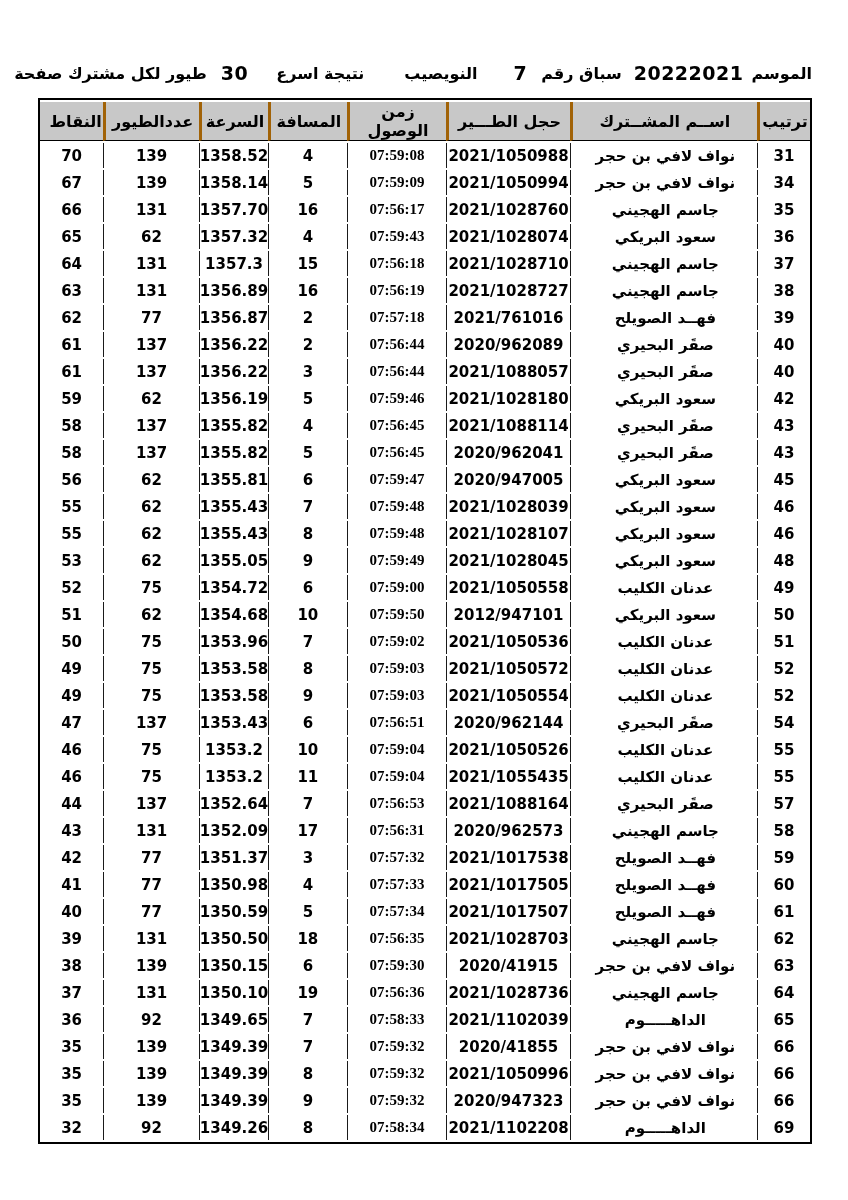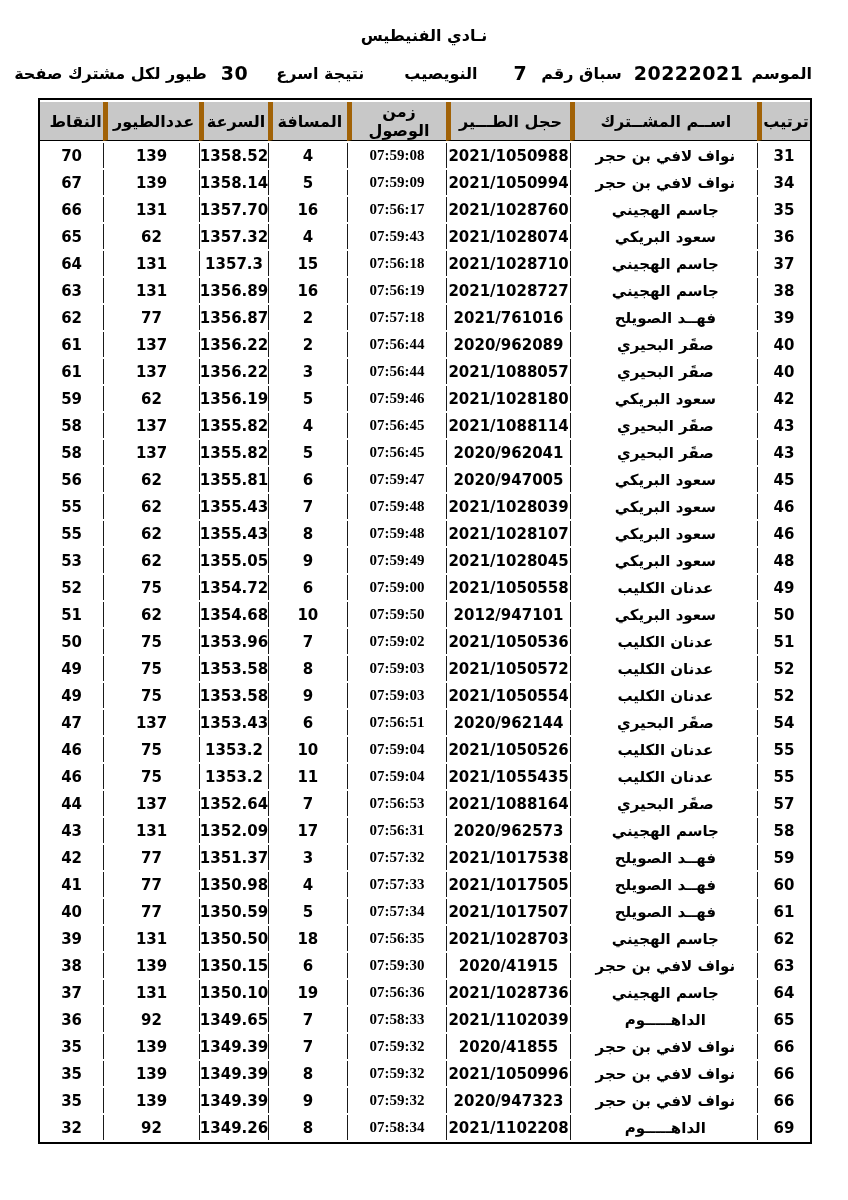--- a/index.html
+++ b/index.html
@@ -44,21 +44,21 @@
     width: 774px;
     direction: rtl;
     border-collapse: separate;
     border-spacing: 0 2px;
     border: 2px solid #000;
     background: #fff;
     table-layout: fixed;
   }
   table.results thead th {
     background: #c8c8c8;
-    border-left: 5px solid #a16207;
+    border-left: 3px solid #a16207;
     border-bottom: 1.5px solid #000;
     height: 38px;
     font-size: 16px; font-weight: bold;
     text-align: center;
     vertical-align: middle;
     overflow: hidden;
   }
   table.results thead th:last-child { border-left: none; padding-left: 8px; }
   table.results td {
     border-left: 1px solid #1a1a1a;
@@ -93,21 +93,20 @@
     font-size: 13.5px;
     direction: ltr;
   }
   td.col-time  { direction: ltr; font-size: 15px; font-family: Liberation Serif, serif; }
 </style>
 </head>
 <body>
 
 <div class="page">
 
-  <div class="doc-title">نـادي الفنيطيس</div>
 
   <div class="meta-line">
     <span class="m-season">الموسم</span>
     <span class="m-season-val num">20222021</span>
     <span class="m-race">سباق رقم</span>
     <span class="m-race-val num">7</span>
     <span class="m-location">النويصيب</span>
     <span class="m-result">نتيجة اسرع</span>
     <span class="m-birds num">30</span>
     <span class="m-per">طيور لكل مشترك صفحة</span>

